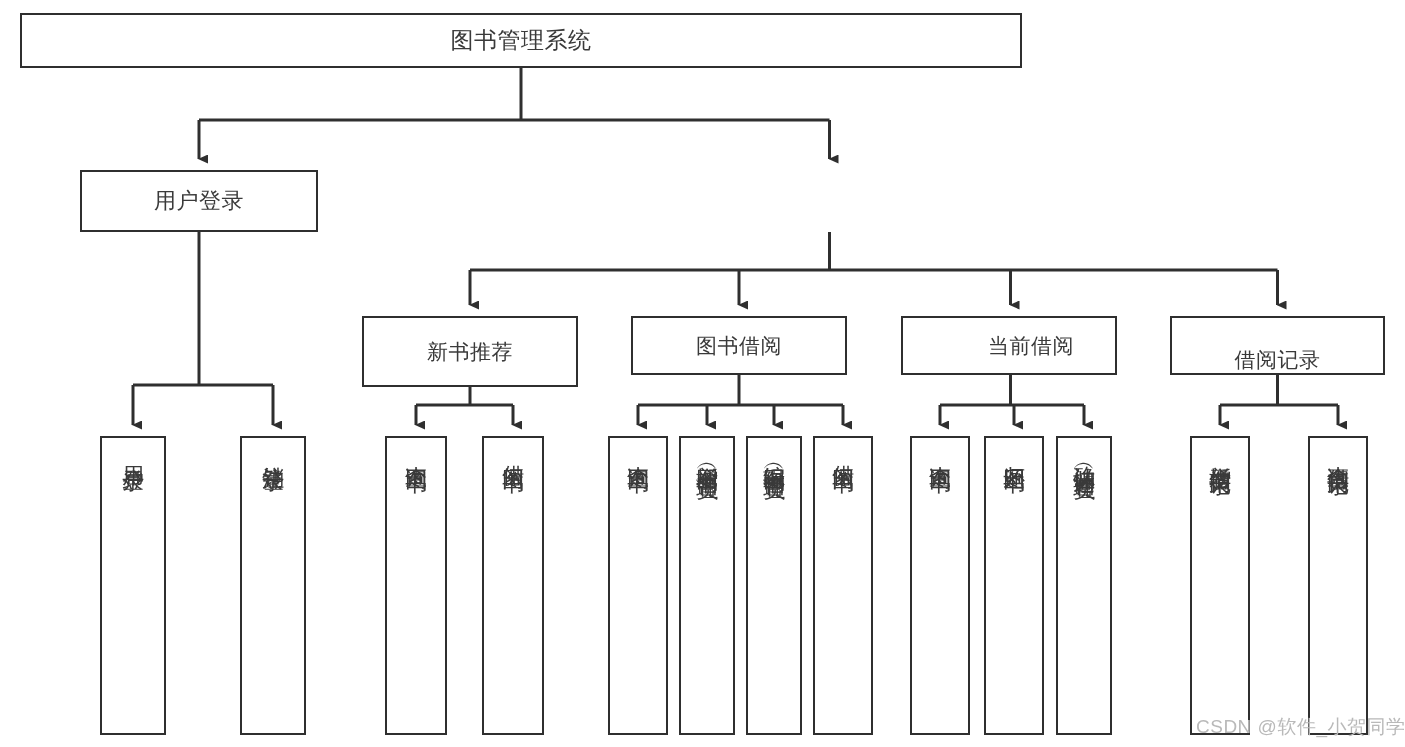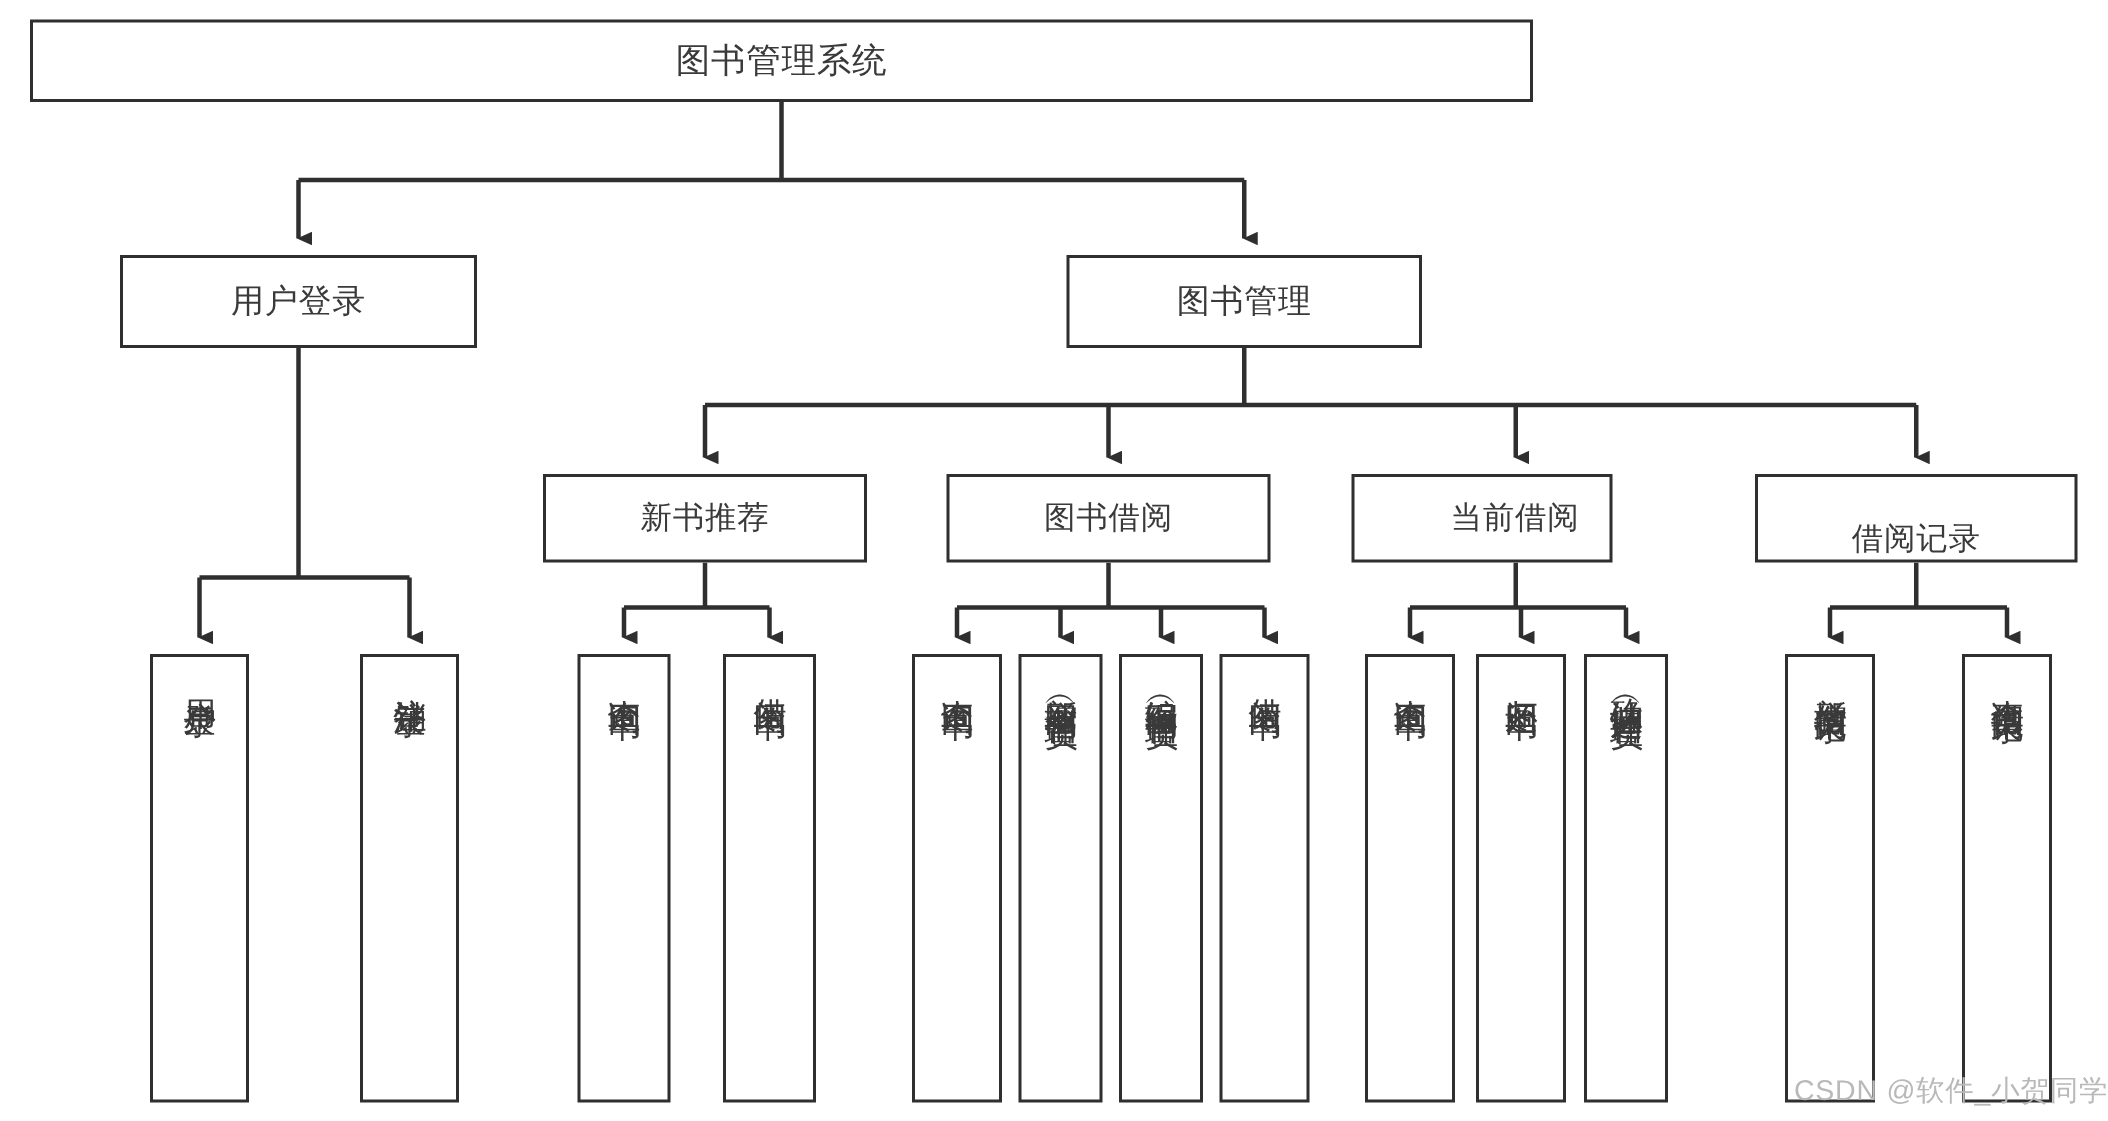--- a/index.html
+++ b/index.html
@@ -122,31 +122,28 @@
       </g>
   </svg>
 
   <div class="node level-0" id="node-root" style="left: 20px; top: 13px; width: 1002px; height: 55px;">
     <span class="node-label">图书管理系统</span>
   </div>
 
   <div class="node level-1" id="node-user-login" style="left: 80px; top: 170px; width: 238px; height: 62px;">
     <span class="node-label">用户登录</span>
   </div>
-  <div class="node level-1" id="node-book-management" style="left: 711px; top: 170px; width: 237px; height: 62px;">
-    <span class="node-label">图书管理</span>
-  </div>
 
-  <div class="node level-2" id="node-new-book-recommend" style="left: 362px; top: 316px; width: 216px; height: 59px;">
+  <div class="node level-2" id="node-new-book-recommend" style="left: 362px; top: 316px; width: 216px; height: 71px;">
     <span class="node-label">新书推荐</span>
   </div>
   <div class="node level-2" id="node-book-borrow" style="left: 631px; top: 316px; width: 216px; height: 59px;">
     <span class="node-label">图书借阅</span>
   </div>
-  <div class="node level-2" id="node-current-borrow" style="left: 901px; top: 316px; width: 174px; height: 59px; padding-left: 44px;">
+  <div class="node level-2" id="node-current-borrow" style="left: 901px; top: 316px; width: 216px; height: 59px; padding-left: 44px;">
     <span class="node-label">当前借阅</span>
   </div>
   <div class="node level-2" id="node-borrow-record" style="left: 1170px; top: 316px; width: 215px; height: 59px; align-items: flex-end;">
     <span class="node-label">借阅记录</span>
   </div>
 
   <div class="node leaf" id="node-leaf-user-login" style="left: 100px; top: 436px; width: 66px; height: 299px;">
     <span class="node-label">用户登录</span>
   </div>
   <div class="node leaf" id="node-leaf-user-logout" style="left: 240px; top: 436px; width: 66px; height: 299px;">

